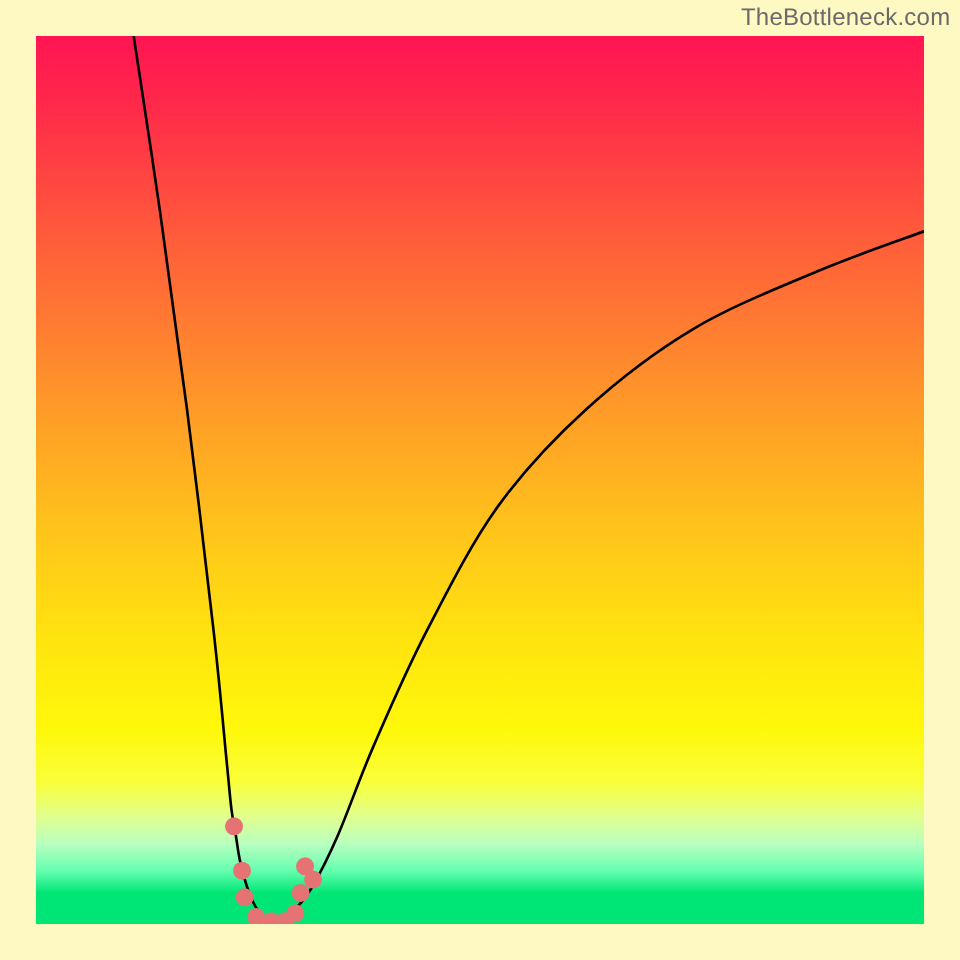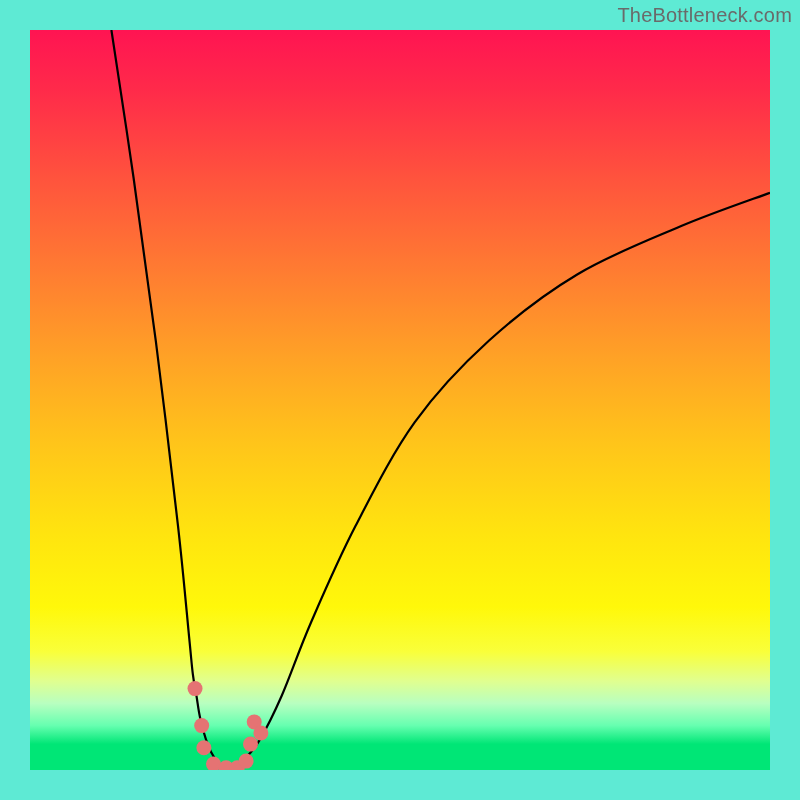--- a/index.html
+++ b/index.html
@@ -10,21 +10,21 @@
     background: #000;
     overflow: hidden;
     font-family: Arial, Helvetica, sans-serif;
   }
   .frame {
     position: absolute;
     left: 0;
     top: 0;
     width: 800px;
     height: 800px;
-    background: #5eead4;
+    background: #fef9c3;
   }
   .plot {
     position: absolute;
     left: 30px;
     top: 30px;
     width: 740px;
     height: 740px;
     
     background: linear-gradient(
       to bottom,

